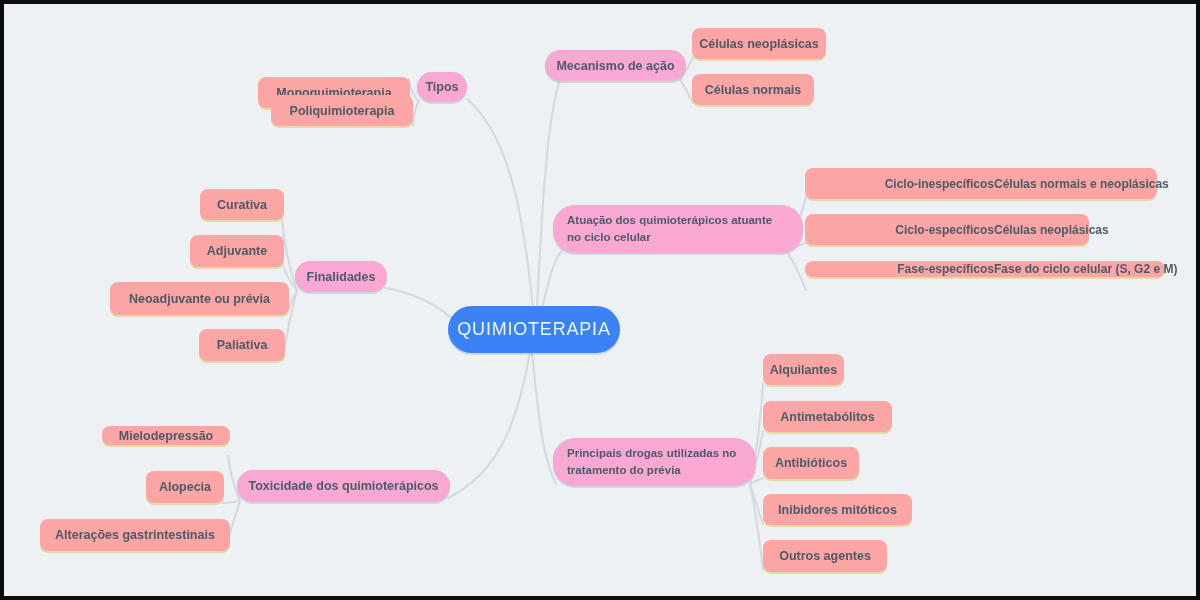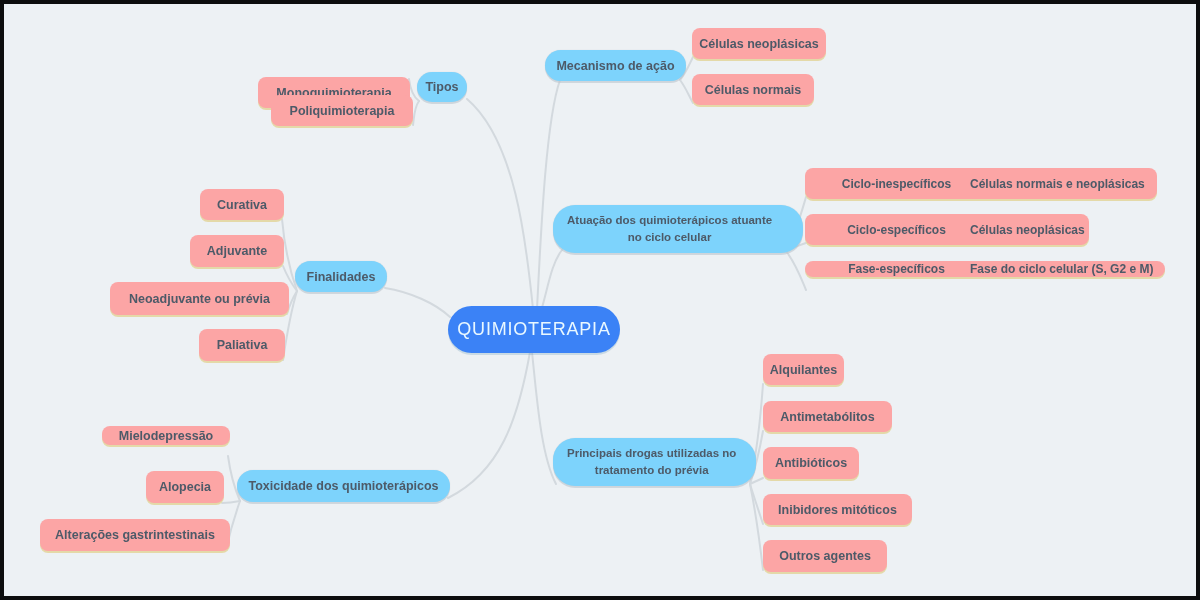--- a/index.html
+++ b/index.html
@@ -29,38 +29,38 @@
     font-weight:bold;
     font-size:12.5px;
     cursor:default;
   }
   .yellow{
     background:#fca5a5;
     border-radius:8px;
     box-shadow:0 2px 0 #e4d9a8;
   }
   .pill{
-    background:#7dd3fc;
+    background:#f9a8d4;
     border-radius:16px;
     box-shadow:0 2px 0 rgba(183,193,202,0.55), 0 0 1px rgba(160,170,180,0.4);
   }
   .pill-multi{
     border-radius:22px;
     justify-content:flex-start;
     padding-left:14px;
     font-size:11.5px;
     line-height:1.5;
   }
-  .pill-multi .lines span{display:block;text-align:center;}
+  .pill-multi .lines span{display:block;text-align:left;}
   .row-node{
     justify-content:flex-start;
     padding-left:18px;
     font-size:12px;
   }
-  .row-node .row-label{flex:0 0 147px;text-align:center;}
+  .row-node .row-label{flex:0 0 147px;text-align:right;margin-left:24px;}
   .row-node .row-detail{text-align:left;}
   .central{
     background:#3b82f6;
     color:#e9f8ff;
     border-radius:24px;
     font-size:18px;
     font-weight:normal;
     letter-spacing:0.8px;
     box-shadow:0 2px 0 rgba(0,90,140,0.15);
   }

